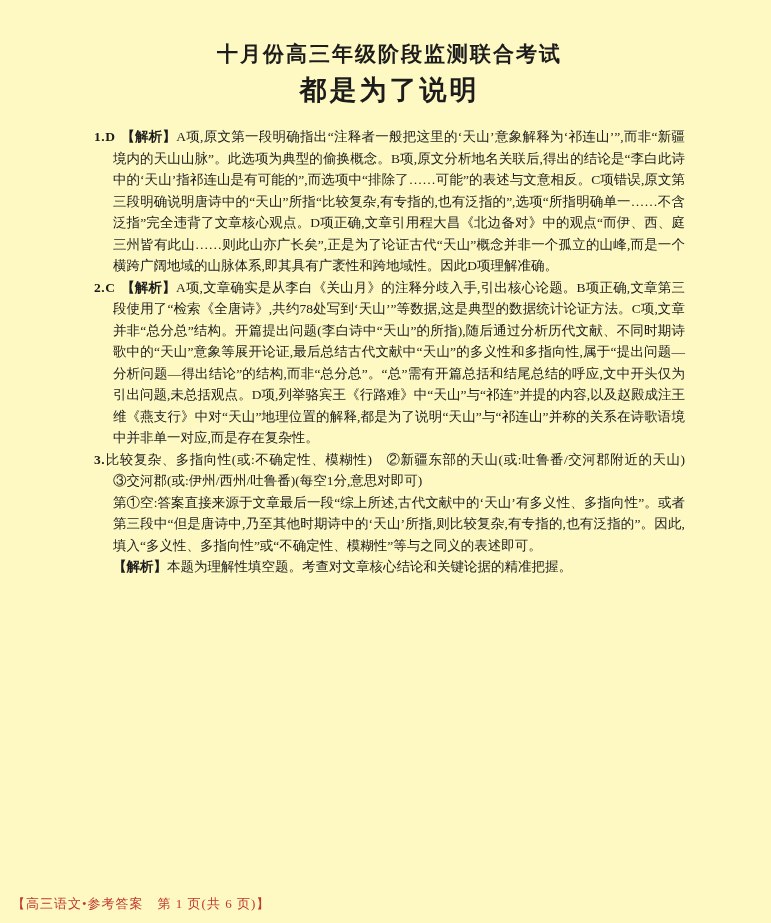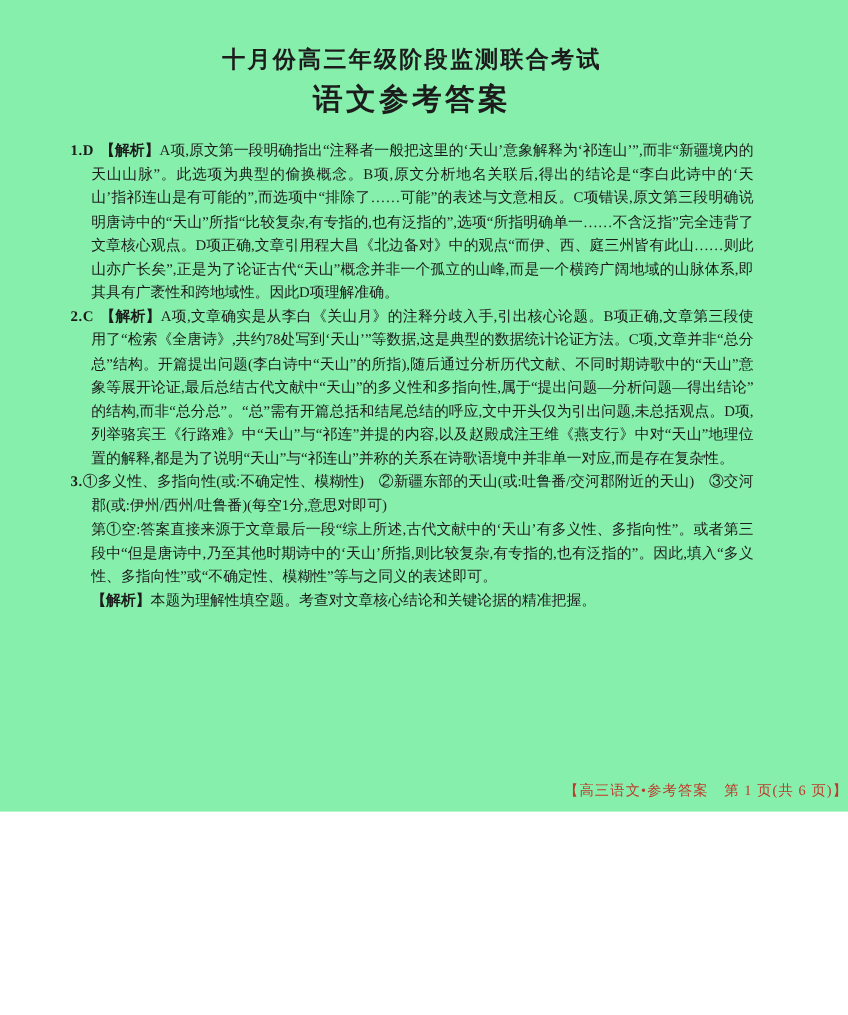--- a/index.html
+++ b/index.html
@@ -3,24 +3,24 @@
 <meta charset="utf-8">
 <style>
   html, body {
     margin: 0;
     padding: 0;
     background: #ffffff;
   }
   .page {
     position: relative;
     width: 771px;
-    height: 738px;
-    background: #86efac;
+    height: 923px;
+    background: #fef9c3;
     box-sizing: border-box;
-    padding: 34px 86px 30px 64px;
+    padding: 34px 86px 30px 94px;
     font-family: "Liberation Serif", "DejaVu Serif", serif;
     color: #1c1c1c;
     overflow: hidden;
   }
   .hdr { text-align: center; }
   .title {
     font-size: 21px;
     font-weight: 700;
     letter-spacing: 2px;
     margin: 6px 0 4px 0;
@@ -51,49 +51,49 @@
     font-weight: 700;
     font-style: normal;
   }
   .ans { margin-right: 0.45em; }
   .num { letter-spacing: 0.5px; }
   .pagefooter {
     position: absolute;
     left: 12px;
     right: 0;
     bottom: 10px;
-    text-align: right;
+    text-align: left;
     font-size: 13px;
     color: #c0392b;
     letter-spacing: 1px;
     font-family: Liberation Serif, serif;
   }
 </style>
 </head>
 <body>
 
 <div class="page">
 
   <div class="hdr">
     <div class="title">十月份高三年级阶段监测联合考试</div>
-    <div class="subtitle">语文参考答案</div>
+    <div class="subtitle">都是为了说明</div>
   </div>
 
   <div class="bodytext">
 
     <div class="item">
       <p class="first"><b class="num">1.</b><b class="ans">D</b><b class="marker">【解析】</b><span>A项,原文第一段明确指出“注释者一般把这里的‘天山’意象解释为‘祁连山’”,而非“新疆境内的天山山脉”。此选项为典型的偷换概念。B项,原文分析地名关联后,得出的结论是“李白此诗中的‘天山’指祁连山是有可能的”,而选项中“排除了……可能”的表述与文意相反。C项错误,原文第三段明确说明唐诗中的“天山”所指“比较复杂,有专指的,也有泛指的”,选项“所指明确单一……不含泛指”完全违背了文章核心观点。D项正确,文章引用程大昌《北边备对》中的观点“而伊、西、庭三州皆有此山……则此山亦广长矣”,正是为了论证古代“天山”概念并非一个孤立的山峰,而是一个横跨广阔地域的山脉体系,即其具有广袤性和跨地域性。因此D项理解准确。</span></p>
     </div>
 
     <div class="item">
       <p class="first"><b class="num">2.</b><b class="ans">C</b><b class="marker">【解析】</b><span>A项,文章确实是从李白《关山月》的注释分歧入手,引出核心论题。B项正确,文章第三段使用了“检索《全唐诗》,共约78处写到‘天山’”等数据,这是典型的数据统计论证方法。C项,文章并非“总分总”结构。开篇提出问题(李白诗中“天山”的所指),随后通过分析历代文献、不同时期诗歌中的“天山”意象等展开论证,最后总结古代文献中“天山”的多义性和多指向性,属于“提出问题—分析问题—得出结论”的结构,而非“总分总”。“总”需有开篇总括和结尾总结的呼应,文中开头仅为引出问题,未总括观点。D项,列举骆宾王《行路难》中“天山”与“祁连”并提的内容,以及赵殿成注王维《燕支行》中对“天山”地理位置的解释,都是为了说明“天山”与“祁连山”并称的关系在诗歌语境中并非单一对应,而是存在复杂性。</span></p>
     </div>
 
     <div class="item">
-      <p class="first"><b class="num">3.</b><span>①多义性、多指向性(或:不确定性、模糊性)　②新疆东部的天山(或:吐鲁番/交河郡附近的天山)　③交河郡(或:伊州/西州/吐鲁番)(每空1分,意思对即可)</span></p>
+      <p class="first"><b class="num">3.</b><span>比较复杂、多指向性(或:不确定性、模糊性)　②新疆东部的天山(或:吐鲁番/交河郡附近的天山)　③交河郡(或:伊州/西州/吐鲁番)(每空1分,意思对即可)</span></p>
       <p>第①空:答案直接来源于文章最后一段“综上所述,古代文献中的‘天山’有多义性、多指向性”。或者第三段中“但是唐诗中,乃至其他时期诗中的‘天山’所指,则比较复杂,有专指的,也有泛指的”。因此,填入“多义性、多指向性”或“不确定性、模糊性”等与之同义的表述即可。</p>
       <p><b class="marker">【解析】</b><span>本题为理解性填空题。考查对文章核心结论和关键论据的精准把握。</span></p>
     </div>
 
 
   </div>
 
   <div class="pagefooter">【高三语文•参考答案　第 1 页(共 6 页)】</div>
 
 </div>

